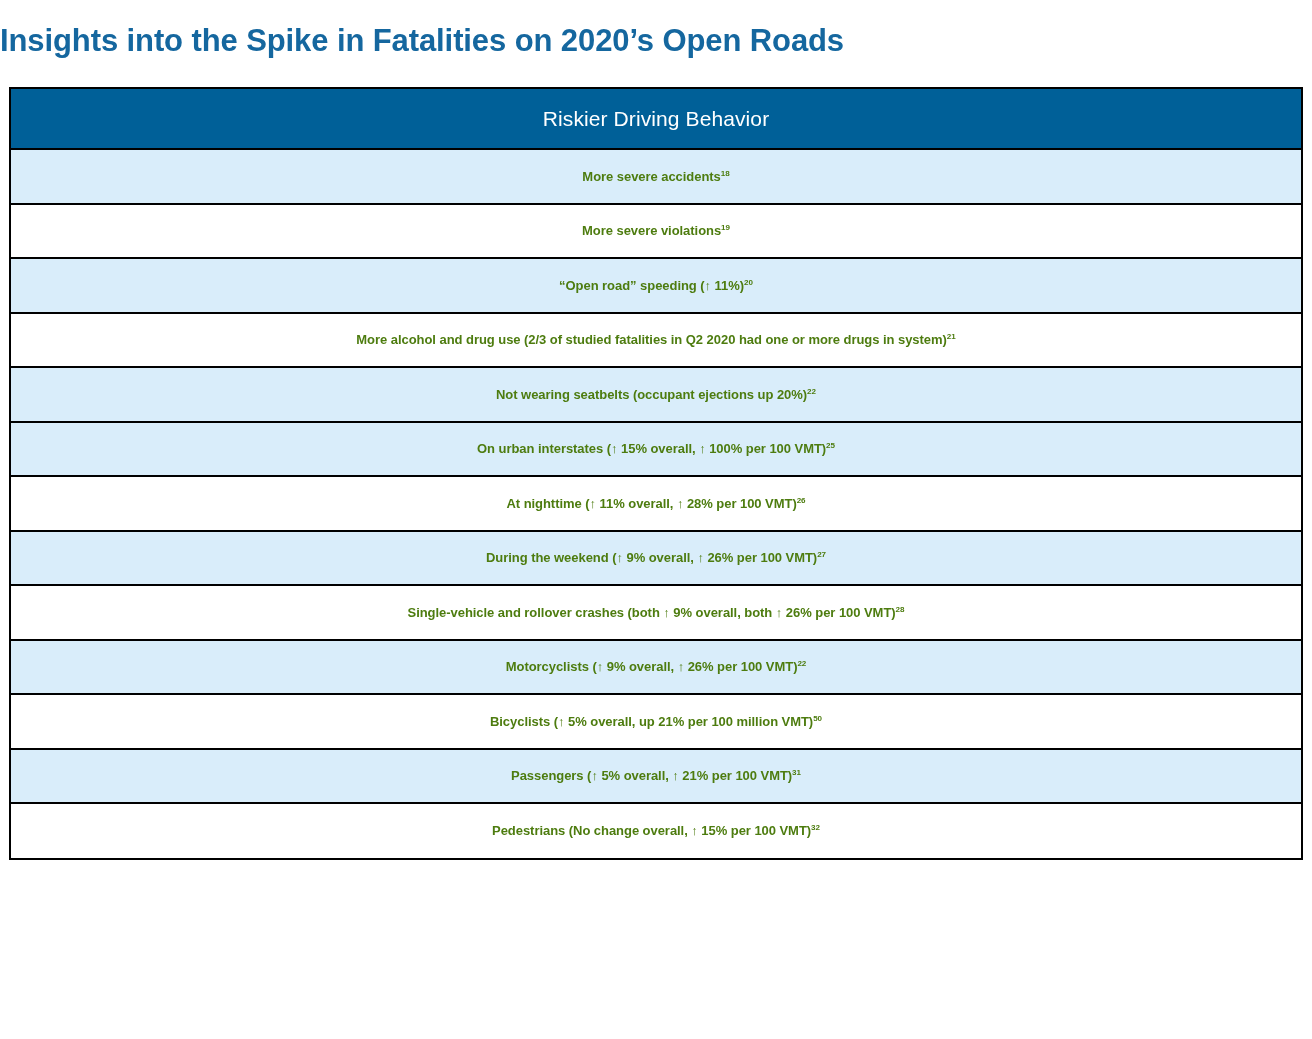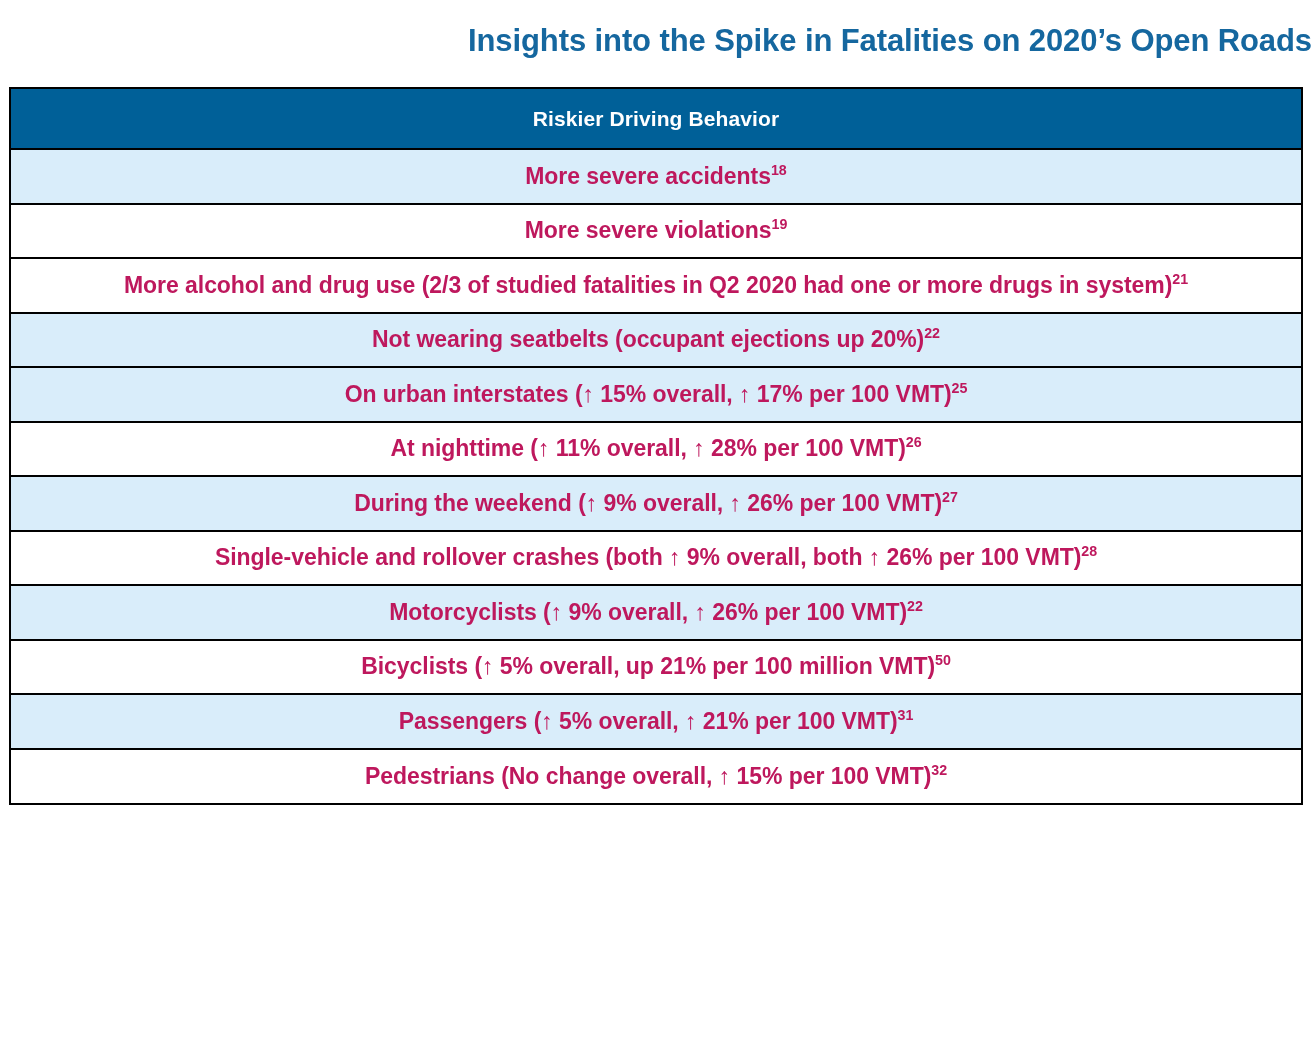--- a/index.html
+++ b/index.html
@@ -16,21 +16,21 @@
   }
 
   .page {
     position: relative;
     width: 1312px;
     height: 1039px;
     box-sizing: border-box;
   }
 
   .page-title {
-    text-align: right;
+    text-align: left;
     color: #15679f;
     font-size: 31px;
     font-weight: bold;
     letter-spacing: -0.1px;
     line-height: 1;
     padding-top: 25px;
     padding-bottom: 0;
     margin: 0;
     white-space: nowrap;
   }
@@ -61,30 +61,30 @@
   }
 
   table.insights tr:first-child td {
     border-top: 0;
   }
 
   tr.section-header td {
     background: #006098;
     color: #ffffff;
     font-size: 21px;
-    font-weight: bold;
+    font-weight: normal;
     height: 60px;
     letter-spacing: 0.1px;
   }
 
   tr.item-row td {
-    font-size: 23px;
+    font-size: 13px;
     font-weight: bold;
     height: 54.5px;
-    color: #be185d;
+    color: #4d7c0f;
     letter-spacing: -0.05px;
   }
 
   tr.shade td {
     background: #d9edfa;
   }
 
   tr.plain td {
     background: #ffffff;
     margin-top: 10px;
@@ -114,28 +114,31 @@
       <tbody>
           <tr class="section-header">
             <td>Riskier Driving Behavior</td>
           </tr>
           <tr class="item-row shade">
             <td><span class="cell-text">More severe accidents</span><sup class="footnote">18</sup></td>
           </tr>
           <tr class="item-row plain">
             <td><span class="cell-text">More severe violations</span><sup class="footnote">19</sup></td>
           </tr>
+          <tr class="item-row shade">
+            <td><span class="cell-text">“Open road” speeding (↑ 11%)</span><sup class="footnote">20</sup></td>
+          </tr>
           <tr class="item-row plain">
             <td><span class="cell-text">More alcohol and drug use (2/3 of studied fatalities in Q2 2020 had one or more drugs in system)</span><sup class="footnote">21</sup></td>
           </tr>
           <tr class="item-row shade">
             <td><span class="cell-text">Not wearing seatbelts (occupant ejections up 20%)</span><sup class="footnote">22</sup></td>
           </tr>
           <tr class="item-row shade">
-            <td><span class="cell-text">On urban interstates (↑ 15% overall, ↑ 17% per 100 VMT)</span><sup class="footnote">25</sup></td>
+            <td><span class="cell-text">On urban interstates (↑ 15% overall, ↑ 100% per 100 VMT)</span><sup class="footnote">25</sup></td>
           </tr>
           <tr class="item-row plain">
             <td><span class="cell-text">At nighttime (↑ 11% overall, ↑ 28% per 100 VMT)</span><sup class="footnote">26</sup></td>
           </tr>
           <tr class="item-row shade">
             <td><span class="cell-text">During the weekend (↑ 9% overall, ↑ 26% per 100 VMT)</span><sup class="footnote">27</sup></td>
           </tr>
           <tr class="item-row plain">
             <td><span class="cell-text">Single-vehicle and rollover crashes (both ↑ 9% overall, both ↑ 26% per 100 VMT)</span><sup class="footnote">28</sup></td>
           </tr>

